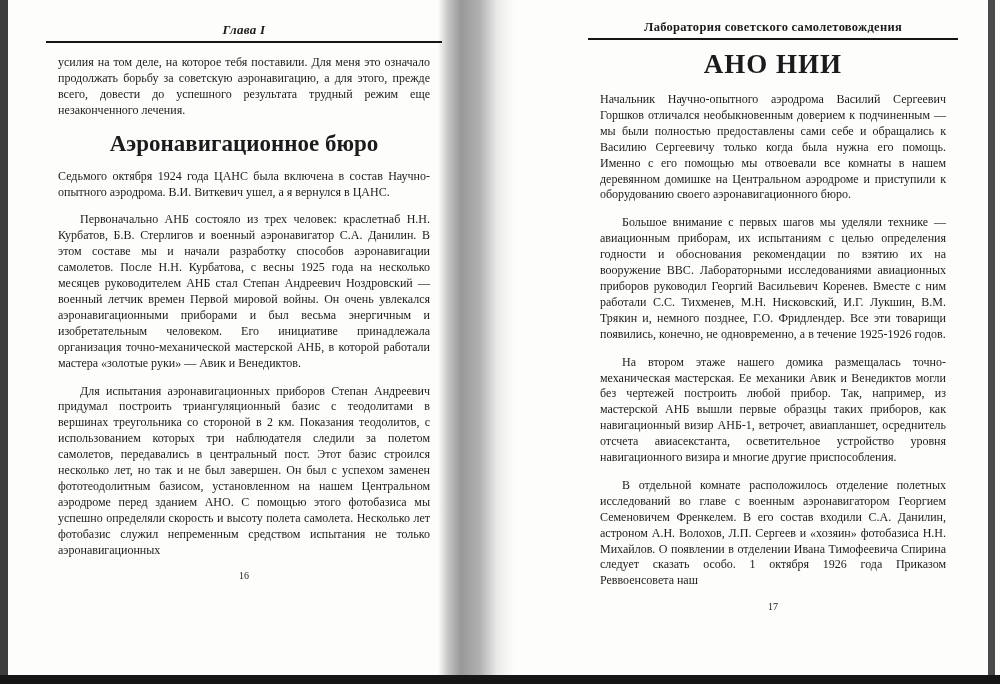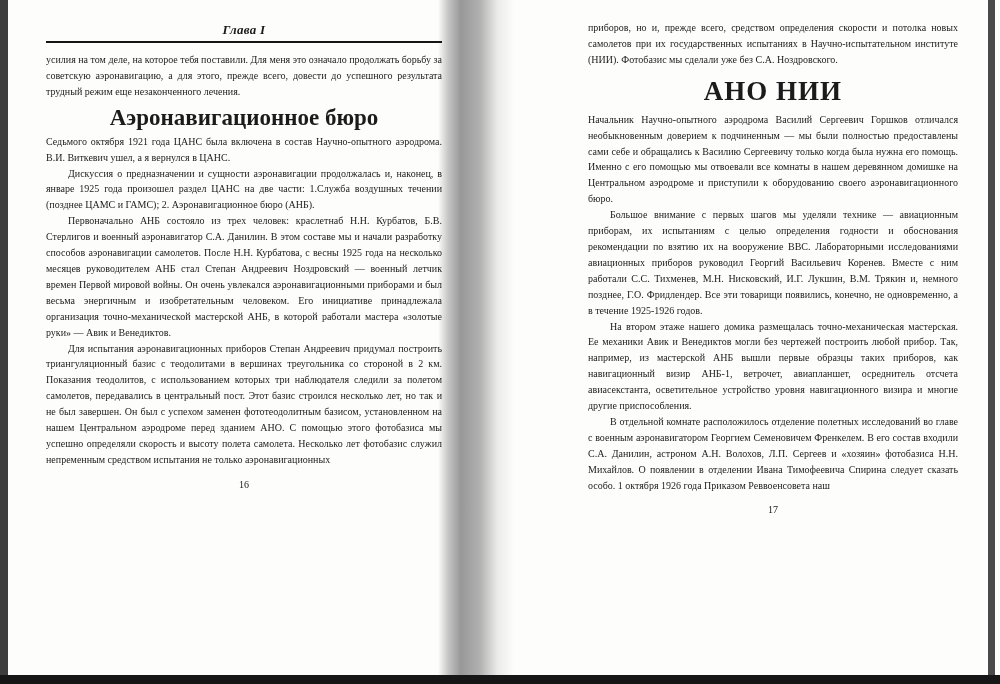--- a/index.html
+++ b/index.html
@@ -24,21 +24,21 @@
   }
   .page{position:absolute;}
   .page-left{left:46px;top:22px;width:396px;}
   .page-right{left:588px;top:20px;width:370px;}
   .running-head{
     text-align:center;font-weight:bold;font-size:12.5px;
     border-bottom:2.5px solid #151515;padding-bottom:3px;margin-bottom:9px;
     letter-spacing:.3px;
   }
   .running-head .rh-italic{font-style:italic;font-size:13px;}
-  p{margin:0;text-align:justify;font-size:10px;line-height:15.9px;font-family:Liberation Serif, serif;}
+  p{margin:12px;text-align:justify;font-size:12px;line-height:15.9px;font-family:Liberation Serif, serif;}
   p.indent{text-indent:22px;}
   h2{text-align:center;font-weight:bold;margin:0;}
   .h-left{font-size:23px;margin:5px 0 3px;}
   .h-right{font-size:27px;letter-spacing:1px;margin:8px 0 5px;}
   .page-num{text-align:center;font-size:10px;margin-top:11px;}
 </style>
 </head>
 <body>
 
 <div class="canvas">
@@ -47,29 +47,30 @@
   <div class="edge-left"></div>
   <div class="edge-right"></div>
   <div class="edge-bottom"></div>
 
   <div class="page page-left">
     <div class="running-head">
       <span class="rh-italic">Глава I</span>
     </div>
     <p>усилия на том деле, на которое тебя поставили. Для меня это означало продолжать борьбу за советскую аэронавигацию, а для этого, прежде всего, довести до успешного результата трудный режим еще незаконченного лечения.</p>
     <h2 class="h-left">Аэронавигационное бюро</h2>
-    <p>Седьмого октября 1921 года ЦАНС была включена в состав Научно-опытного аэродрома. В.И. Виткевич ушел, а я вернулся в ЦАНС.</p>
-    <p class="indent">Дискуссия о предназначении и сущности аэронавигации продолжалась и, наконец, в январе 1925 года произошел раздел ЦАНС на две части: 1.Служба воздушных течении (позднее ЦАМС и ГАМС); 2. Аэронавигационное бюро (АНБ).</p>
+    <p>Седьмого октября 1924 года ЦАНС была включена в состав Научно-опытного аэродрома. В.И. Виткевич ушел, а я вернулся в ЦАНС.</p>
     <p class="indent">Первоначально АНБ состояло из трех человек: краслетнаб Н.Н. Курбатов, Б.В. Стерлигов и военный аэронавигатор С.А. Данилин. В этом составе мы и начали разработку способов аэронавигации самолетов. После Н.Н. Курбатова, с весны 1925 года на несколько месяцев руководителем АНБ стал Степан Андреевич Ноздровский — военный летчик времен Первой мировой войны. Он очень увлекался аэронавигационными приборами и был весьма энергичным и изобретательным человеком. Его инициативе принадлежала организация точно-механической мастерской АНБ, в которой работали мастера «золотые руки» — Авик и Венедиктов.</p>
     <p class="indent">Для испытания аэронавигационных приборов Степан Андреевич придумал построить триангуляционный базис с теодолитами в вершинах треугольника со стороной в 2 км. Показания теодолитов, с использованием которых три наблюдателя следили за полетом самолетов, передавались в центральный пост. Этот базис строился несколько лет, но так и не был завершен. Он был с успехом заменен фототеодолитным базисом, установленном на нашем Центральном аэродроме перед зданием АНО. С помощью этого фотобазиса мы успешно определяли скорость и высоту полета самолета. Несколько лет фотобазис служил непременным средством испытания не только аэронавигационных</p>
     <div class="page-num">16</div>
   </div>
 
   <div class="page page-right">
-    <p>приборов, но и, прежде всего, средством определения скорости и потолка новых самолетов при их государственных испытаниях в Научно-испытательном институте (НИИ). Фотобазис мы сделали уже без С.А. Ноздровского.</p>
+    <div class="running-head">
+      <span>Лаборатория советского самолетовождения</span>
+    </div>
     <h2 class="h-right">АНО НИИ</h2>
     <p>Начальник Научно-опытного аэродрома Василий Сергеевич Горшков отличался необыкновенным доверием к подчиненным — мы были полностью предоставлены сами себе и обращались к Василию Сергеевичу только когда была нужна его помощь. Именно с его помощью мы отвоевали все комнаты в нашем деревянном домишке на Центральном аэродроме и приступили к оборудованию своего аэронавигационного бюро.</p>
     <p class="indent">Большое внимание с первых шагов мы уделяли технике — авиационным приборам, их испытаниям с целью определения годности и обоснования рекомендации по взятию их на вооружение ВВС. Лабораторными исследованиями авиационных приборов руководил Георгий Васильевич Коренев. Вместе с ним работали С.С. Тихменев, М.Н. Нисковский, И.Г. Лукшин, В.М. Трякин и, немного позднее, Г.О. Фридлендер. Все эти товарищи появились, конечно, не одновременно, а в течение 1925-1926 годов.</p>
     <p class="indent">На втором этаже нашего домика размещалась точно-механическая мастерская. Ее механики Авик и Венедиктов могли без чертежей построить любой прибор. Так, например, из мастерской АНБ вышли первые образцы таких приборов, как навигационный визир АНБ-1, ветрочет, авиапланшет, осреднитель отсчета авиасекстанта, осветительное устройство уровня навигационного визира и многие другие приспособления.</p>
     <p class="indent">В отдельной комнате расположилось отделение полетных исследований во главе с военным аэронавигатором Георгием Семеновичем Френкелем. В его состав входили С.А. Данилин, астроном А.Н. Волохов, Л.П. Сергеев и «хозяин» фотобазиса Н.Н. Михайлов. О появлении в отделении Ивана Тимофеевича Спирина следует сказать особо. 1 октября  1926 года Приказом Реввоенсовета наш</p>
     <div class="page-num">17</div>
   </div>
 
 </div>
 

